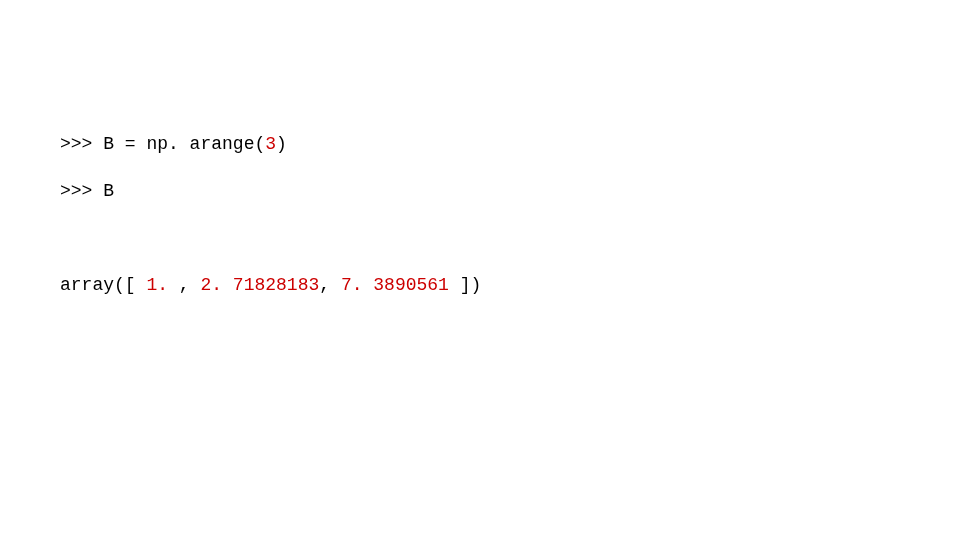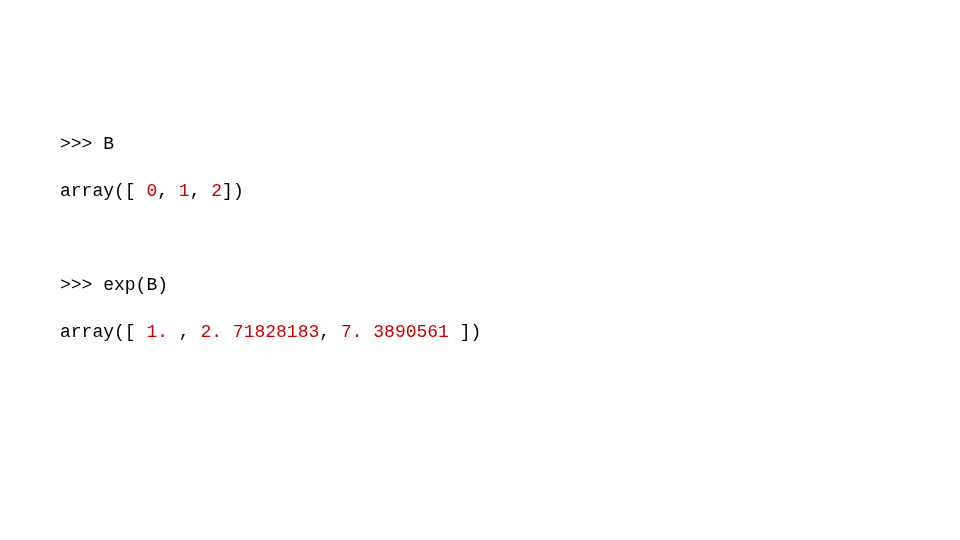--- a/index.html
+++ b/index.html
@@ -26,23 +26,22 @@
       color: #000000;
     }
     .num {
       color: #cc0000;
     }
   </style>
 </head>
 <body>
 
 <div class="code-block">
+<div><span class="prompt">&gt;&gt;&gt;</span><span class="code"> B = np. arange(</span><span class="num">3</span><span class="code">)</span></div>
 <div><span class="prompt">&gt;&gt;&gt;</span><span class="code"> B</span></div>
-<div><span class="code">array([ </span><span class="num">0</span><span class="code">, </span><span class="num">1</span><span class="code">, </span><span class="num">2</span><span class="code">])</span></div>
 <div>&nbsp;</div>
-<div><span class="prompt">&gt;&gt;&gt;</span><span class="code"> exp(B)</span></div>
 <div><span class="code">array([ </span><span class="num">1.</span><span class="code"> , </span><span class="num">2. 71828183</span><span class="code">, </span><span class="num">7. 3890561</span><span class="code"> ])</span></div>
 <div>&nbsp;</div>
 
 
 
 
 </div>
 
 </body></html>

